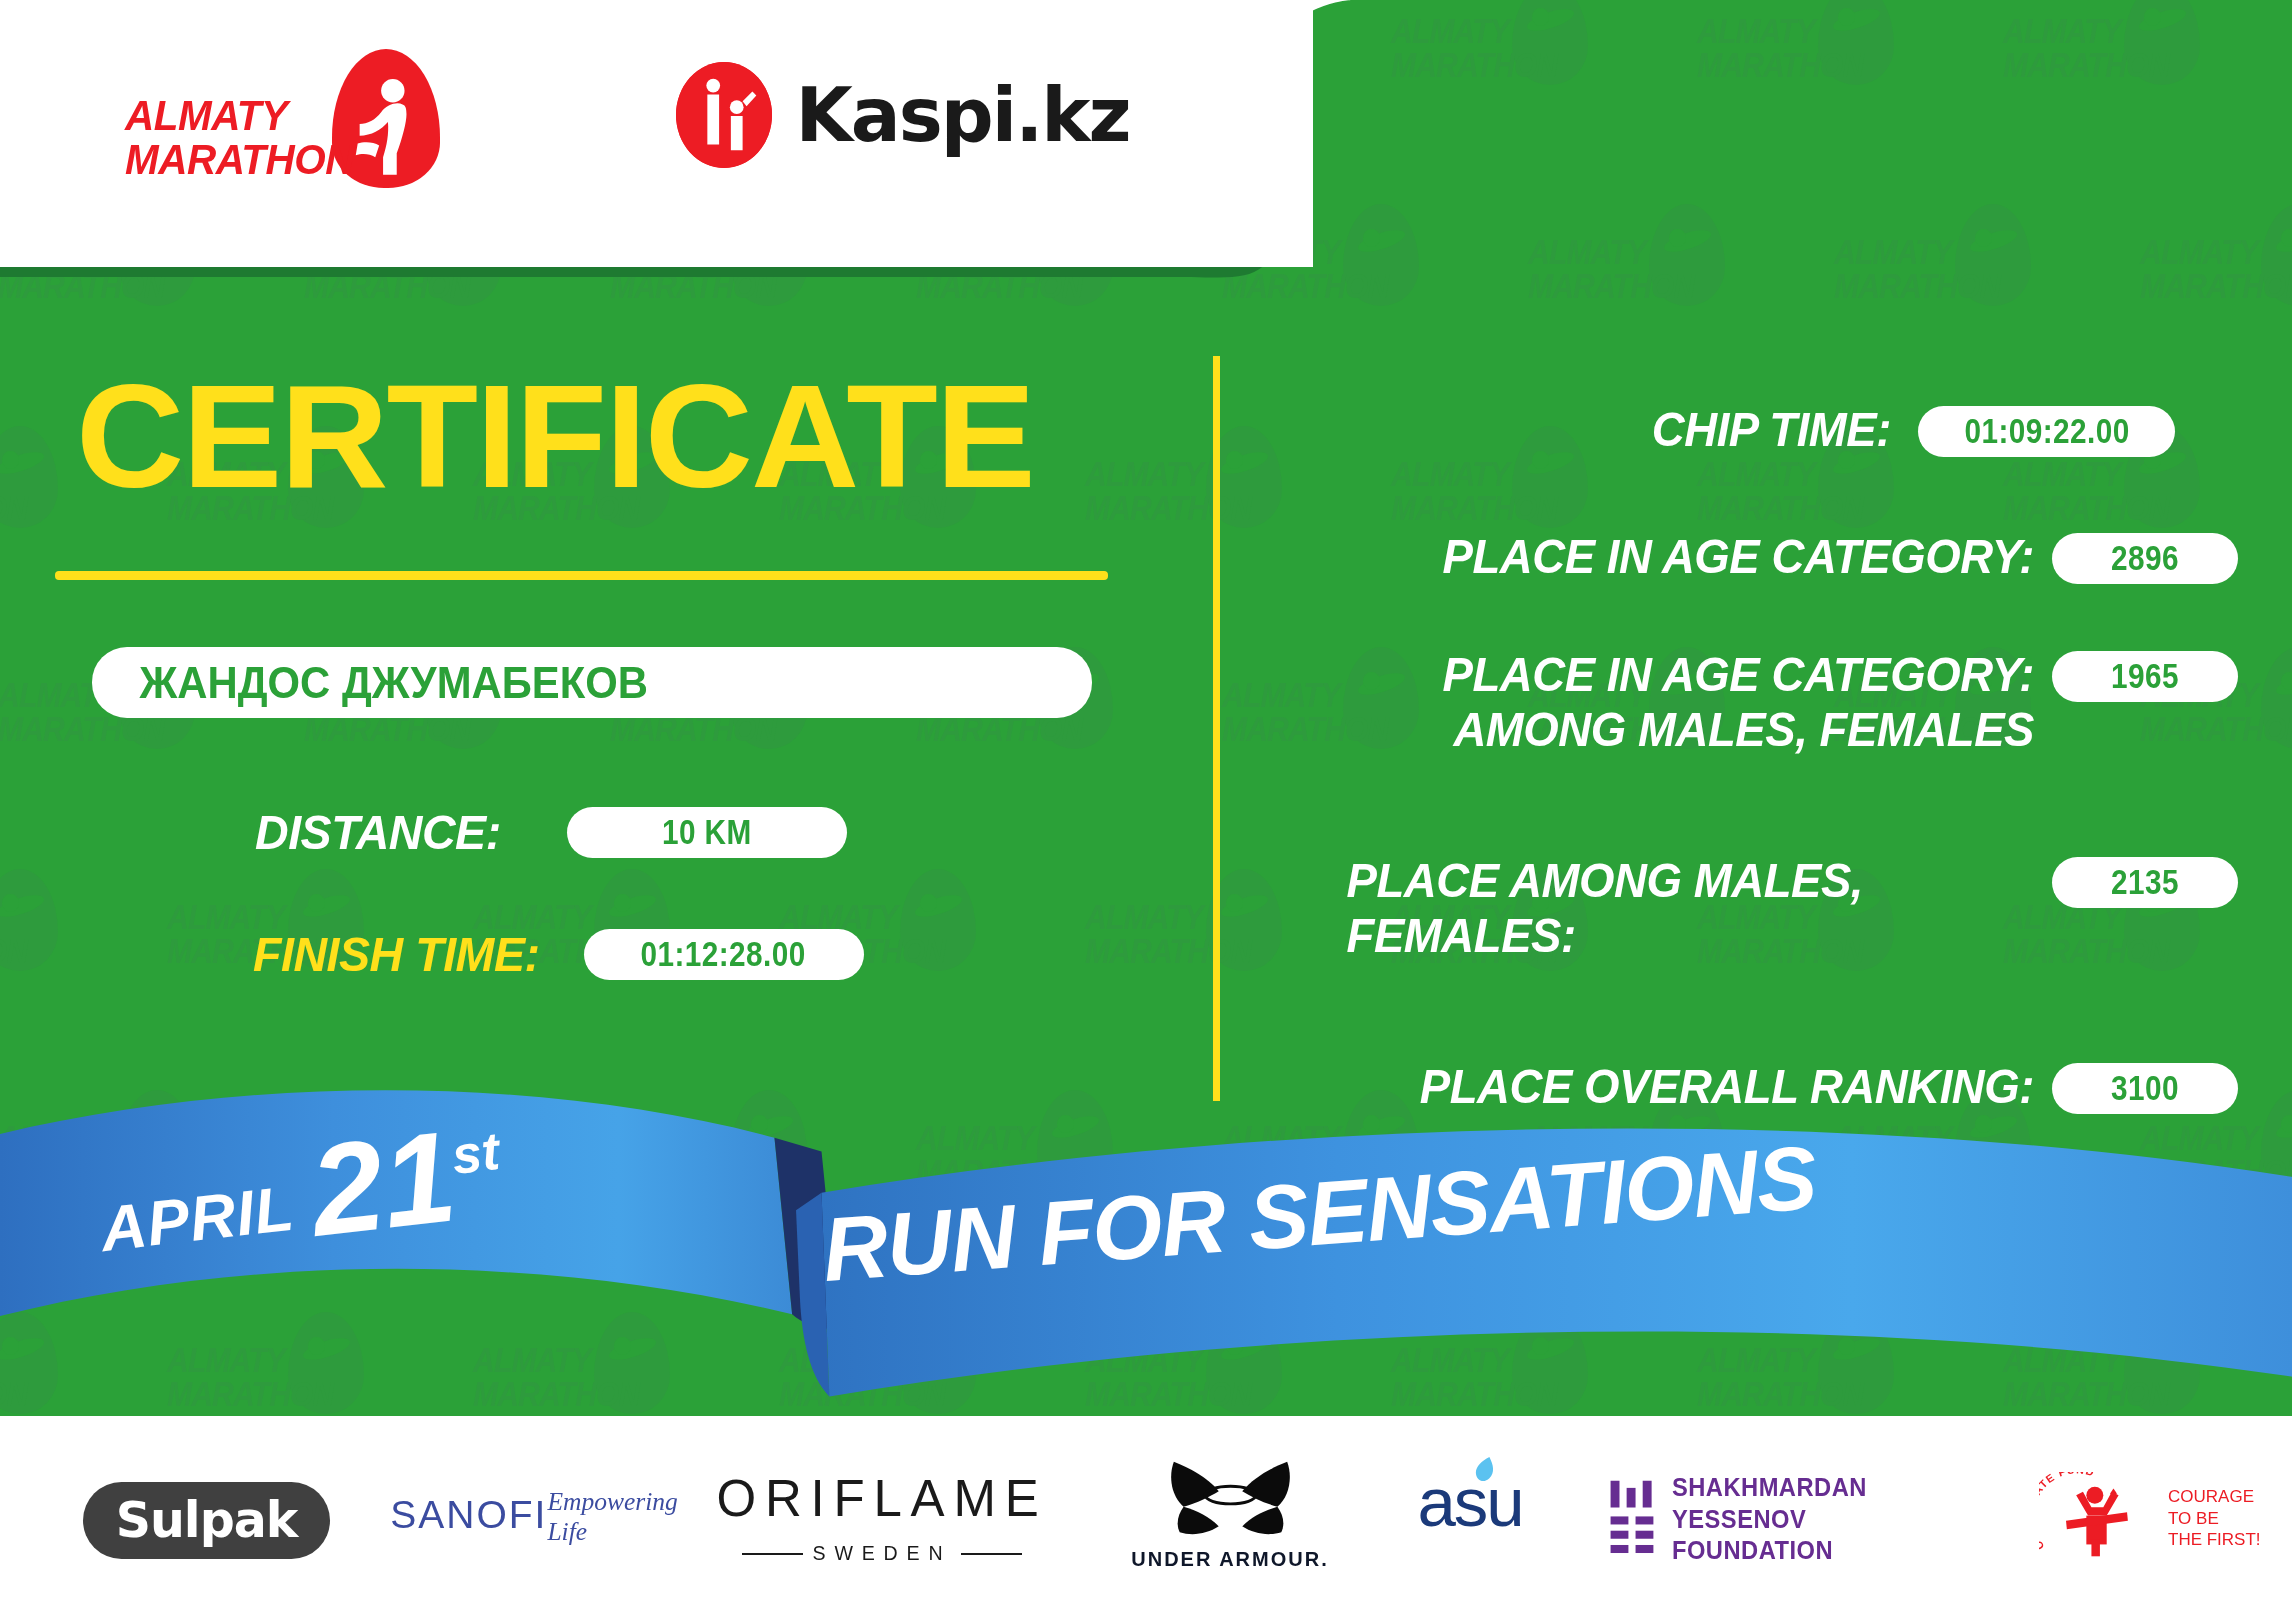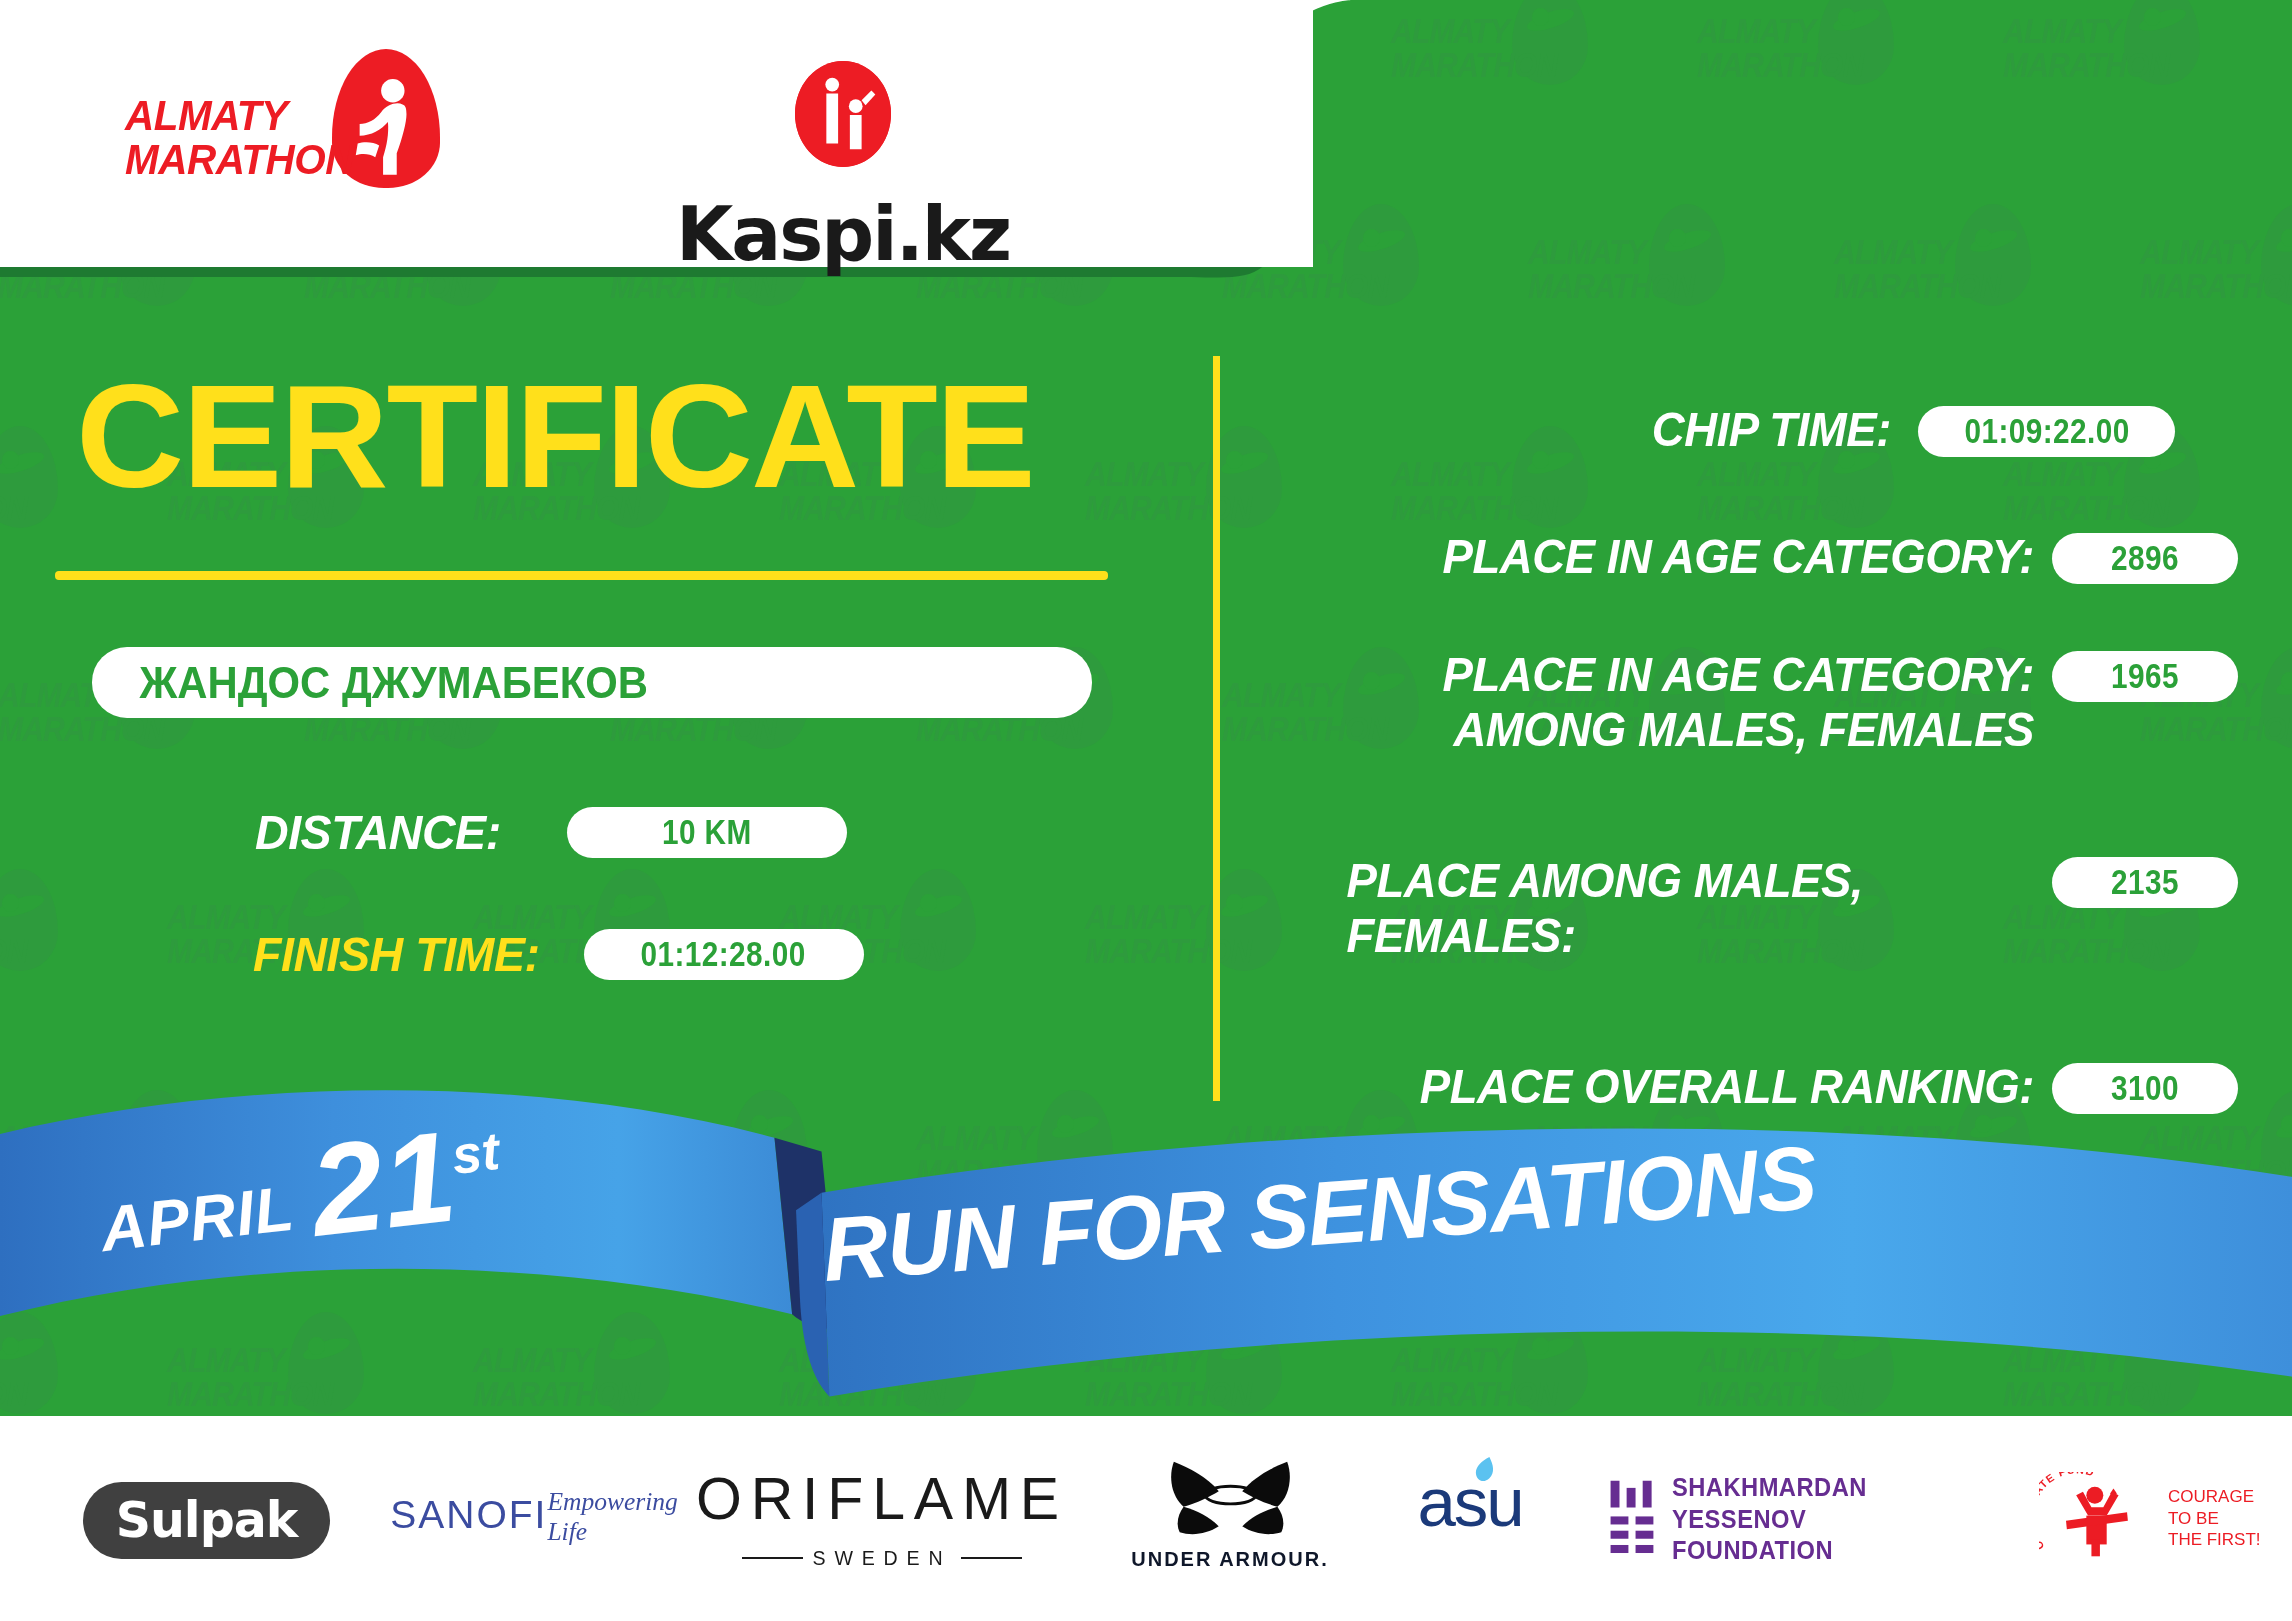--- a/index.html
+++ b/index.html
@@ -139,21 +139,20 @@
   }
 
   .logo-kaspi {
     position:absolute;
     left:676px; top:61px;
     height:108px;
     display:flex;
     align-items:center;
     gap:23.5px;
     z-index:8;
-    flex-direction:column;
   }
   .kaspi-mark {
     width:96px; height:106px;
     background:#ED1C24;
     border-radius:50%;
     position:relative;
     flex:0 0 auto;
   }
   .kaspi-text {
     color:#1A1A1A;
@@ -384,21 +383,21 @@
   .sanofi-tag {
     color:#3B4CA0;
     font-size:25.5px;
     font-style:italic;
     margin-top:3.9px;
     font-family:"Liberation Serif", serif;
   }
   .oriflame-wrap{ flex-direction:column; align-items:center; }
   .oriflame-name {
     color:#1A1A1A;
-    font-size:59px;
+    font-size:51px;
     letter-spacing:8.8px;
     font-weight:300;
     font-family:"Liberation Sans", sans-serif;
   }
   .oriflame-sub {
     display:flex; align-items:center; gap:10px;
     margin-top:14px;
   }
   .oriflame-sub span {
     color:#1A1A1A;

